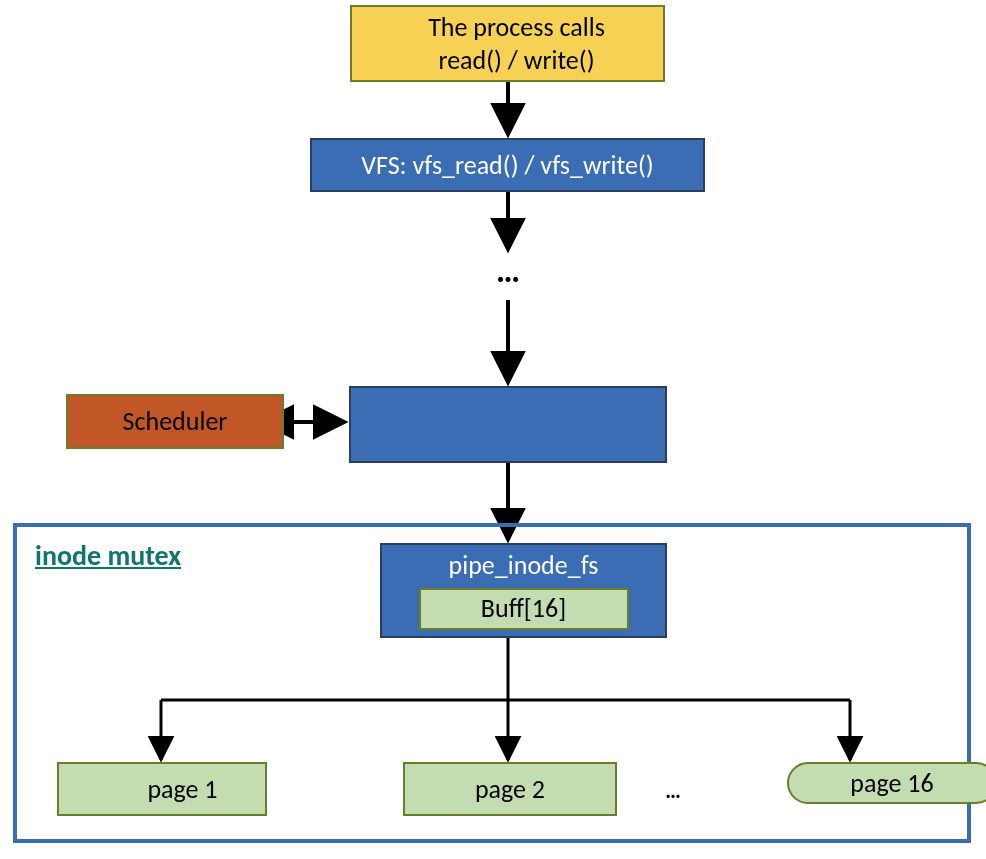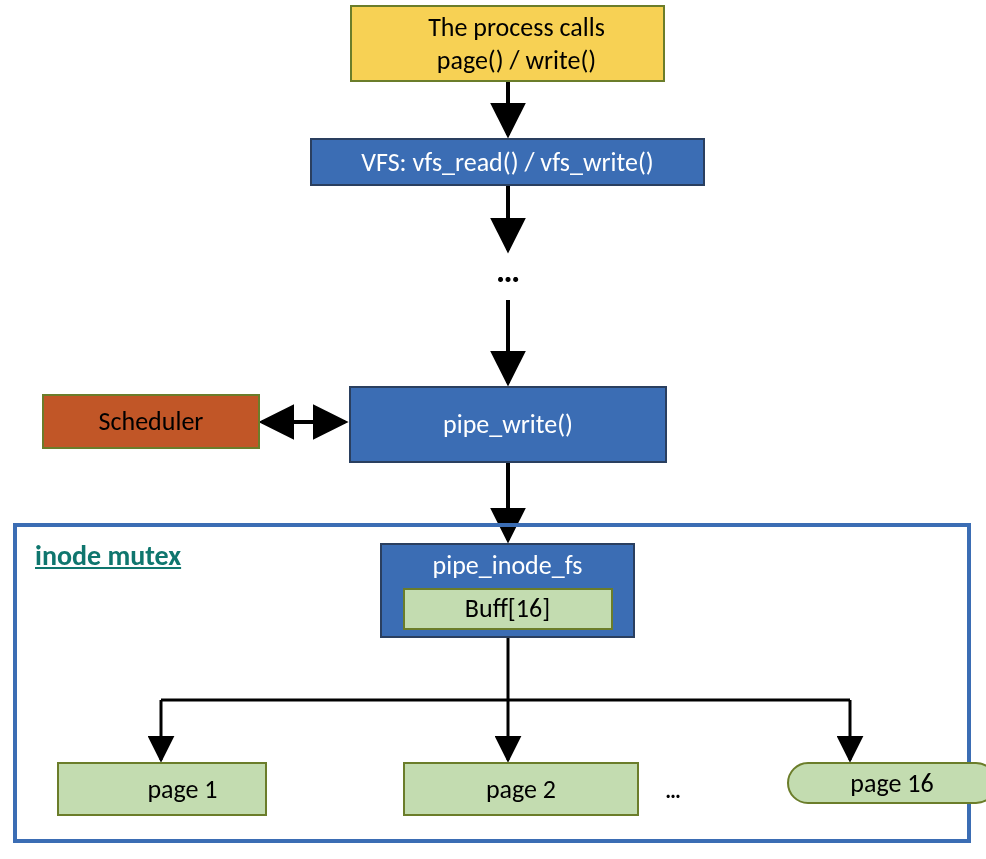--- a/index.html
+++ b/index.html
@@ -32,20 +32,21 @@
     background: #3b6db4;
     border: 2px solid #2a3f5f;
     color: #fff;
     font-size: 26px;
   }
   .orange {
     background: #c15627;
     border: 2px solid #6b7d2a;
     color: #000;
     font-size: 26px;
+    margin-left: 24px;
   }
   .green {
     background: #c3dcb0;
     border: 2px solid #6b7d2a;
     color: #000;
     font-size: 26px;
     align-items: center;
   }
   .mutex-border {
     position: absolute;
@@ -102,54 +103,53 @@
 
     <line x1="508" y1="637" x2="508" y2="760" stroke="#000" stroke-width="3" marker-end="url(#ah)"></line>
     <line x1="161" y1="700" x2="850" y2="700" stroke="#000" stroke-width="3"></line>
     <line x1="161" y1="700" x2="161" y2="760" stroke="#000" stroke-width="3" marker-end="url(#ah)"></line>
     <line x1="850" y1="700" x2="850" y2="760" stroke="#000" stroke-width="3" marker-end="url(#ah)"></line>
   </svg>
 
   <div class="box yellow" style="left:350px; top:5px; width:315px; height:77px;padding-left:18px;">
     <div>
       <div>The process calls</div>
-      <div>page() / write()</div>
+      <div>read() / write()</div>
     </div>
   </div>
 
-  <div class="box blue" style="left:310px; top:138px; width:395px; height:48px;">
+  <div class="box blue" style="left:310px; top:138px; width:395px; height:54px;">
     <span>VFS: vfs_read() / vfs_write()</span>
   </div>
 
   <div class="ellipsis" style="left:478px; top:250px;">…</div>
 
   <div class="box orange" style="left:42px; top:394px; width:218px; height:55px;">
     <span>Scheduler</span>
   </div>
 
   <div class="box blue" style="left:349px; top:386px; width:318px; height:77px;">
     <div>
-      <div>pipe_write()</div>
     </div>
   </div>
 
   <div class="mutex-border" style="left:13px; top:523px; width:958px; height:320px;"></div>
   <div class="mutex-label" style="left:35px; top:538px;">inode mutex</div>
 
-  <div class="box blue" style="left:380px; top:543px; width:255px; height:95px; flex-direction:column; padding-top:4px; justify-content:flex-start;">
+  <div class="box blue" style="left:380px; top:543px; width:287px; height:95px; flex-direction:column; padding-top:4px; justify-content:flex-start;">
     <div style="margin-bottom:6px;">pipe_inode_fs</div>
     <div class="box green" style="position:relative; width:210px; height:42px; left:auto; top:auto;">
       <span>Buff[16]</span>
     </div>
   </div>
 
   <div class="box green" style="left:57px; top:762px; width:210px; height:54px;padding-left:41px;">
     <span>page 1</span>
   </div>
-  <div class="box green" style="left:403px; top:762px; width:236px; height:54px;">
+  <div class="box green" style="left:403px; top:762px; width:214px; height:54px;">
     <span>page 2</span>
   </div>
   <div class="ellipsis small" style="left:653px; top:777px;">…</div>
   <div class="box green" style="left:787px; top:762px; width:210px; height:42px;border-radius:25px;">
     <span>page 16</span>
   </div>
 
 </div>
 
 </body></html>

